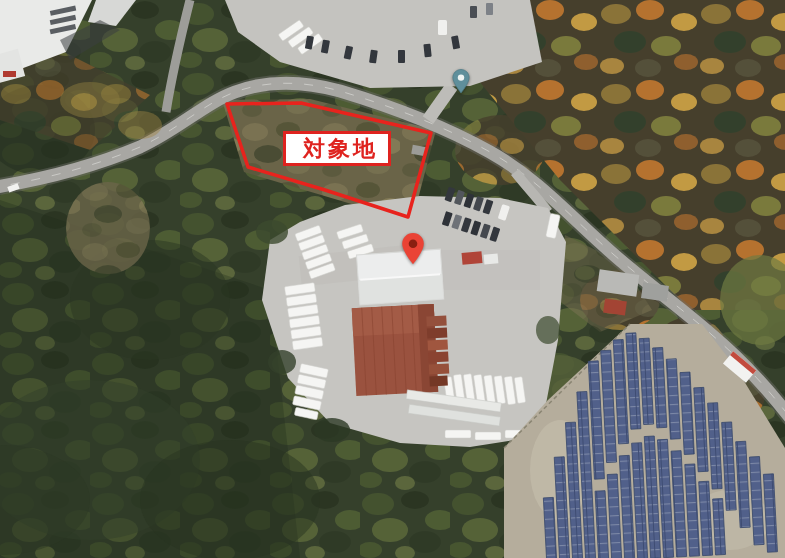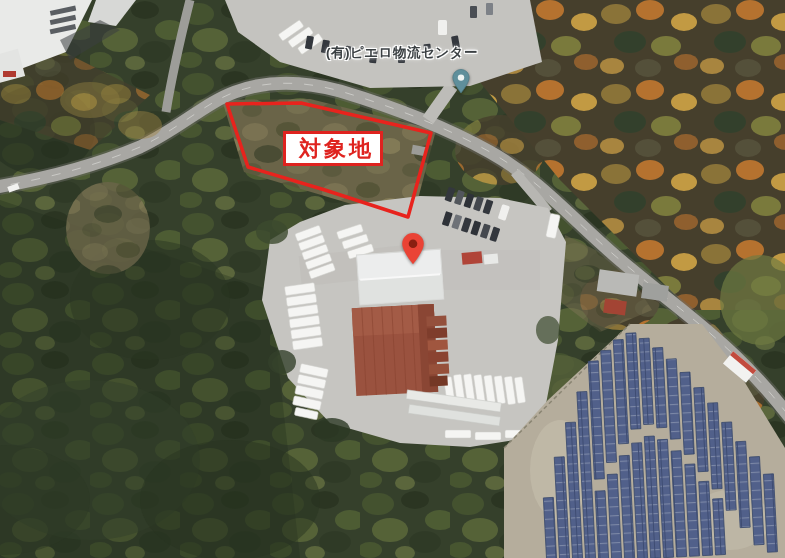--- a/index.html
+++ b/index.html
@@ -11,21 +11,21 @@
   .scene{position:absolute;inset:0;display:block;}
   
   .biz-label{
     position:absolute;left:326px;top:44px;white-space:nowrap;
     font-size:13.5px;font-weight:bold;color:#3b4043;letter-spacing:.5px;
     text-shadow:-1px -1px 0 #fff,1px -1px 0 #fff,-1px 1px 0 #fff,1px 1px 0 #fff,
                  0 0 3px #fff,0 0 5px rgba(255,255,255,.9);
     cursor:pointer;
   }
   .site-label{
-    position:absolute;left:283px;top:131px;width:100px;height:35px;
+    position:absolute;left:283px;top:131px;width:108px;height:35px;
     background:#ffffff;border:3px solid #df231f;box-sizing:border-box;
     display:flex;align-items:center;justify-content:center;
     font-size:22px;font-weight:bold;color:#df231f;letter-spacing:3px;
     padding-left:7px;
   }
   .pin{position:absolute;filter:drop-shadow(0 1px 1.5px rgba(0,0,0,.45));}
   .pin-biz{left:452px;top:68px;width:18px;height:27px;cursor:pointer;}
   .pin-red{left:401px;top:232px;width:24px;height:34px;cursor:pointer;}
 </style>
 </head>
@@ -302,21 +302,20 @@
       <ellipse cx="548" cy="330" rx="12" ry="14" fill="#3c4a2e" opacity=".7"></ellipse>
       <ellipse cx="90" cy="100" rx="30" ry="18" fill="#8a7a3e" opacity=".5"></ellipse>
       <ellipse cx="140" cy="125" rx="22" ry="14" fill="#a08445" opacity=".45"></ellipse>
     </g>
 
     <g>
       <polygon points="227,104 301,103 431,133 408,217 325,190 248,167" fill="none" stroke="#e8231d" stroke-width="3.5" stroke-linejoin="round"></polygon>
     </g>
   </svg>
 
-  <div class="biz-label">(有)ピエロ物流センター</div>
 
   <svg class="pin pin-biz" viewBox="0 0 24 34">
     <path d="M12 1C6 1 1.2 5.8 1.2 11.8c0 7.6 10.8 20.4 10.8 20.4s10.8-12.8 10.8-20.4C22.8 5.8 18 1 12 1z" fill="#5f8f9b" stroke="#4e7c88" stroke-width="1"></path>
     <circle cx="12" cy="11.8" r="4.3" fill="#edf3f2"></circle>
   </svg>
 
   <svg class="pin pin-red" viewBox="0 0 24 34">
     <path d="M12 1C6 1 1.2 5.8 1.2 11.8c0 7.6 10.8 20.4 10.8 20.4s10.8-12.8 10.8-20.4C22.8 5.8 18 1 12 1z" fill="#ea4335"></path>
     <circle cx="12" cy="11.8" r="4.3" fill="#8a1f11"></circle>
   </svg>

